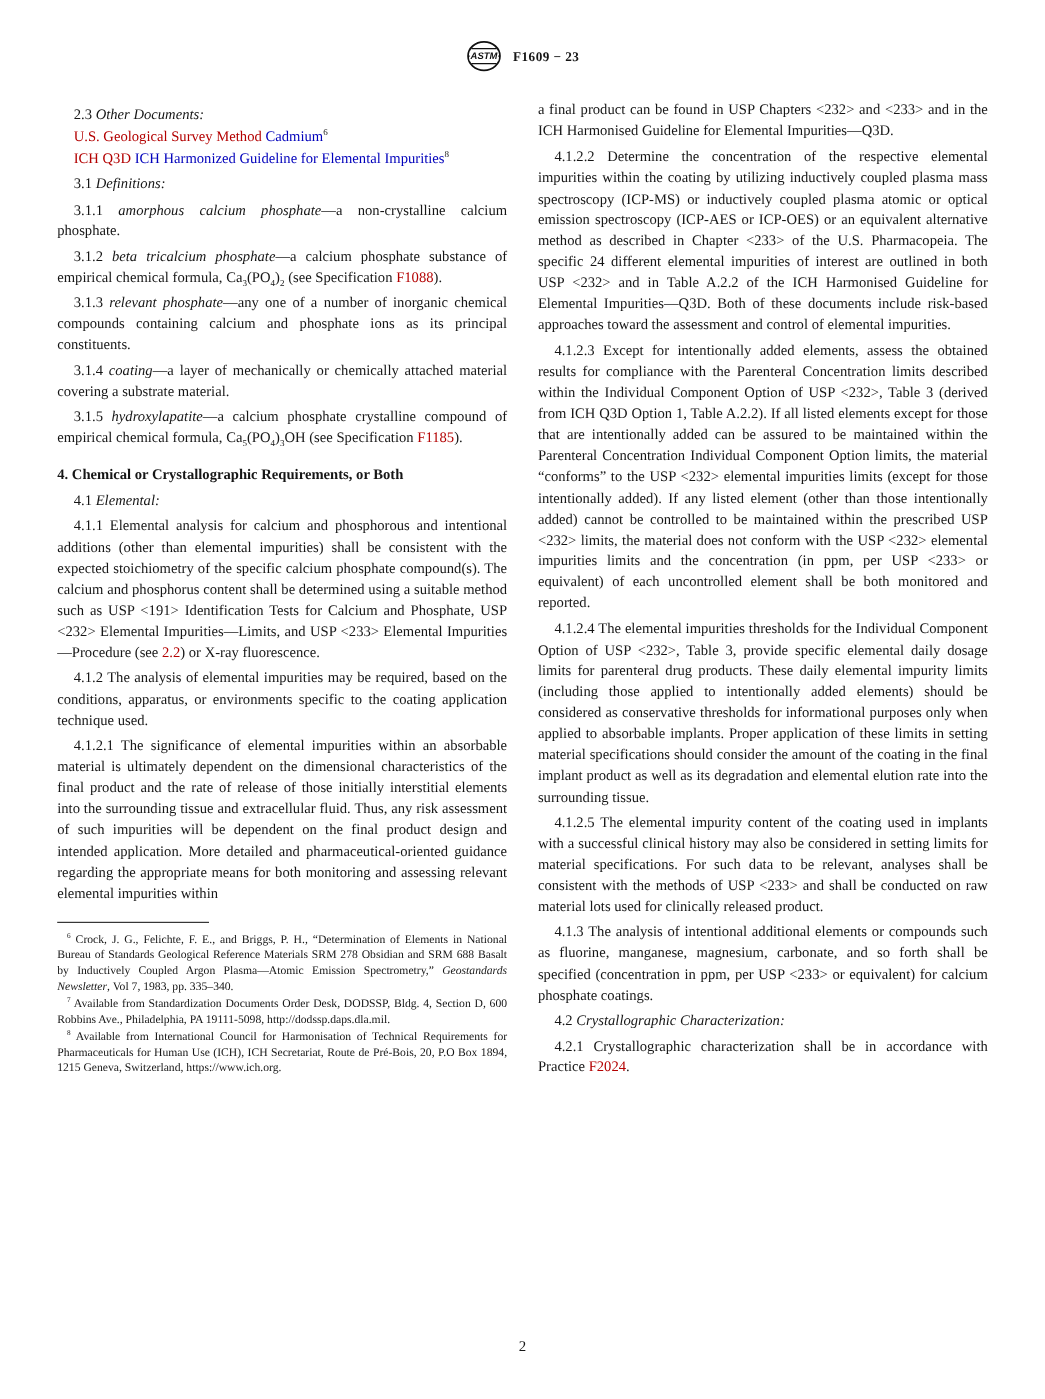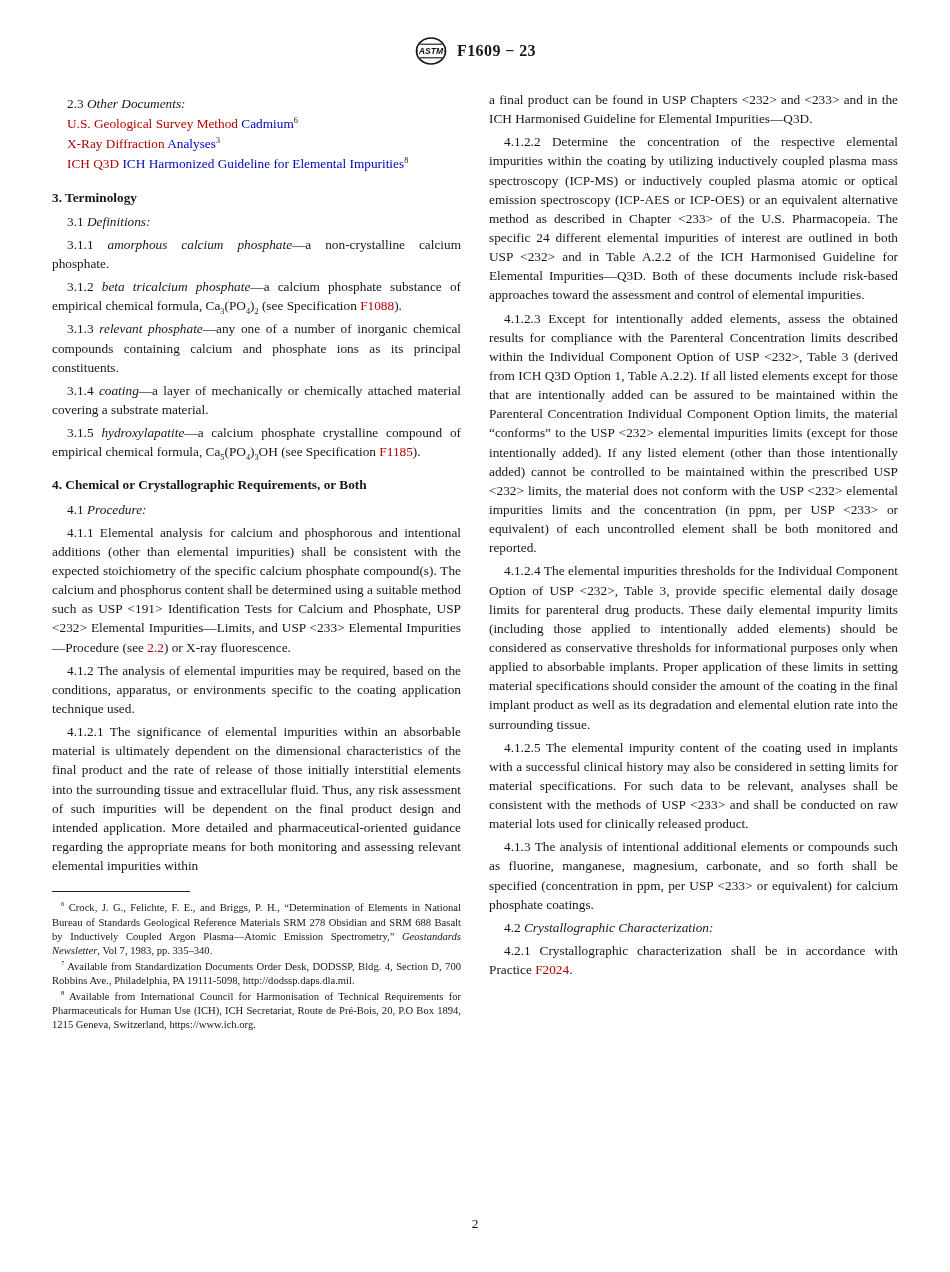--- a/index.html
+++ b/index.html
@@ -14,21 +14,21 @@
     padding:36px 52px 40px 52px;
     display:flex; flex-direction:column;
     overflow:hidden;
     background:#ffffff;
   }
   .doc-header {
     display:flex; justify-content:center; align-items:center;
     gap:9px; margin-bottom:24px; flex:0 0 auto;
   }
   .doc-number {
-    font-weight:bold; font-size:16px; letter-spacing:.4px;
+    font-weight:bold; font-size:12px; letter-spacing:.4px;
   }
   .columns {
     display:flex; gap:28px; align-items:stretch; flex:0 1 auto;
   }
   .col {
     flex:1 1 0; font-size:13.3px; line-height:1.44;justify-content:space-between;
   }
   .col.left { display:flex; flex-direction:column; }
   .blk { text-align:justify; }
   .para { text-indent:15px; margin-top:4px; }
@@ -63,40 +63,38 @@
       <text x="17" y="17.9" text-anchor="middle" font-family="Liberation Sans, sans-serif" font-size="8.6" font-weight="bold" font-style="italic" fill="#111">ASTM</text>
     </svg>
     <span class="doc-number">F1609 − 23</span>
   </header>
 
   <main class="columns">
     <section class="col left">
       <div class="left-body">
           <div class="blk para"><span>2.3 </span><span class="r-i">Other Documents:</span></div>
           <div class="blk ref"><span class="r-red">U.S. Geological Survey Method </span><span class="r-blue">Cadmium</span><sup class="r-sup">6</sup></div>
-          <div class="blk ref"><span class="r-red">X-Ray Diffraction </span><span class="r-blue">Analyses</span><sup class="r-sup">3</sup></div>
           <div class="blk ref"><span class="r-red">ICH Q3D </span><span class="r-blue">ICH Harmonized Guideline for Elemental Impurities</span><sup class="r-sup">8</sup></div>
-          <div class="blk heading"><span>3. Terminology</span></div>
           <div class="blk para"><span>3.1 </span><span class="r-i">Definitions:</span></div>
           <div class="blk para"><span>3.1.1 </span><span class="r-i">amorphous calcium phosphate</span><span>—a non-crystalline calcium phosphate.</span></div>
           <div class="blk para"><span>3.1.2 </span><span class="r-i">beta tricalcium phosphate</span><span>—a calcium phosphate substance of empirical chemical formula, Ca</span><sub class="r-sub">3</sub><span>(PO</span><sub class="r-sub">4</sub><span>)</span><sub class="r-sub">2</sub><span> (see Specification </span><span class="r-red">F1088</span><span>).</span></div>
           <div class="blk para"><span>3.1.3 </span><span class="r-i">relevant phosphate</span><span>—any one of a number of inorganic chemical compounds containing calcium and phosphate ions as its principal constituents.</span></div>
           <div class="blk para"><span>3.1.4 </span><span class="r-i">coating</span><span>—a layer of mechanically or chemically attached material covering a substrate material.</span></div>
           <div class="blk para"><span>3.1.5 </span><span class="r-i">hydroxylapatite</span><span>—a calcium phosphate crystalline compound of empirical chemical formula, Ca</span><sub class="r-sub">5</sub><span>(PO</span><sub class="r-sub">4</sub><span>)</span><sub class="r-sub">3</sub><span>OH (see Specification </span><span class="r-red">F1185</span><span>).</span></div>
           <div class="blk heading"><span>4. Chemical or Crystallographic Requirements, or Both</span></div>
-          <div class="blk para"><span>4.1 </span><span class="r-i">Procedure:</span></div>
+          <div class="blk para"><span>4.1 </span><span class="r-i">Elemental:</span></div>
           <div class="blk para"><span>4.1.1 Elemental analysis for calcium and phosphorous and intentional additions (other than elemental impurities) shall be consistent with the expected stoichiometry of the specific calcium phosphate compound(s). The calcium and phosphorus content shall be determined using a suitable method such as USP &lt;191&gt; Identification Tests for Calcium and Phosphate, USP &lt;232&gt; Elemental Impurities—Limits, and USP &lt;233&gt; Elemental Impurities—Procedure (see </span><span class="r-red">2.2</span><span>) or X-ray fluorescence.</span></div>
           <div class="blk para"><span>4.1.2 The analysis of elemental impurities may be required, based on the conditions, apparatus, or environments specific to the coating application technique used.</span></div>
           <div class="blk para"><span>4.1.2.1 The significance of elemental impurities within an absorbable material is ultimately dependent on the dimensional characteristics of the final product and the rate of release of those initially interstitial elements into the surrounding tissue and extracellular fluid. Thus, any risk assessment of such impurities will be dependent on the final product design and intended application. More detailed and pharmaceutical-oriented guidance regarding the appropriate means for both monitoring and assessing relevant elemental impurities within</span></div>
         </div>
       <div class="fnotes">
         <div class="fn-rule"></div>
         <div>
             <div class="blk fn"><sup class="r-sup">6</sup><span> Crock, J. G., Felichte, F. E., and Briggs, P. H., “Determination of Elements in National Bureau of Standards Geological Reference Materials SRM 278 Obsidian and SRM 688 Basalt by Inductively Coupled Argon Plasma—Atomic Emission Spectrometry,” </span><span class="r-i">Geostandards Newsletter</span><span>, Vol 7, 1983, pp. 335–340.</span></div>
-            <div class="blk fn"><sup class="r-sup">7</sup><span> Available from Standardization Documents Order Desk, DODSSP, Bldg. 4, Section D, 700 Robbins Ave., Philadelphia, PA 19111-5098, http://dodssp.daps.dla.mil.</span></div>
+            <div class="blk fn"><sup class="r-sup">7</sup><span> Available from Standardization Documents Order Desk, DODSSP, Bldg. 4, Section D, 600 Robbins Ave., Philadelphia, PA 19111-5098, http://dodssp.daps.dla.mil.</span></div>
             <div class="blk fn"><sup class="r-sup">8</sup><span> Available from International Council for Harmonisation of Technical Requirements for Pharmaceuticals for Human Use (ICH), ICH Secretariat, Route de Pré-Bois, 20, P.O Box 1894, 1215 Geneva, Switzerland, https://www.ich.org.</span></div>
           </div>
       </div>
     </section>
     <section class="col right">
         <div class="blk cont"><span>a final product can be found in USP Chapters &lt;232&gt; and &lt;233&gt; and in the ICH Harmonised Guideline for Elemental Impurities—Q3D.</span></div>
         <div class="blk para"><span>4.1.2.2 Determine the concentration of the respective elemental impurities within the coating by utilizing inductively coupled plasma mass spectroscopy (ICP-MS) or inductively coupled plasma atomic or optical emission spectroscopy (ICP-AES or ICP-OES) or an equivalent alternative method as described in Chapter &lt;233&gt; of the U.S. Pharmacopeia. The specific 24 different elemental impurities of interest are outlined in both USP &lt;232&gt; and in Table A.2.2 of the ICH Harmonised Guideline for Elemental Impurities—Q3D. Both of these documents include risk-based approaches toward the assessment and control of elemental impurities.</span></div>
         <div class="blk para"><span>4.1.2.3 Except for intentionally added elements, assess the obtained results for compliance with the Parenteral Concentration limits described within the Individual Component Option of USP &lt;232&gt;, Table 3 (derived from ICH Q3D Option 1, Table A.2.2). If all listed elements except for those that are intentionally added can be assured to be maintained within the Parenteral Concentration Individual Component Option limits, the material “conforms” to the USP &lt;232&gt; elemental impurities limits (except for those intentionally added). If any listed element (other than those intentionally added) cannot be controlled to be maintained within the prescribed USP &lt;232&gt; limits, the material does not conform with the USP &lt;232&gt; elemental impurities limits and the concentration (in ppm, per USP &lt;233&gt; or equivalent) of each uncontrolled element shall be both monitored and reported.</span></div>
         <div class="blk para"><span>4.1.2.4 The elemental impurities thresholds for the Individual Component Option of USP &lt;232&gt;, Table 3, provide specific elemental daily dosage limits for parenteral drug products. These daily elemental impurity limits (including those applied to intentionally added elements) should be considered as conservative thresholds for informational purposes only when applied to absorbable implants. Proper application of these limits in setting material specifications should consider the amount of the coating in the final implant product as well as its degradation and elemental elution rate into the surrounding tissue.</span></div>
         <div class="blk para"><span>4.1.2.5 The elemental impurity content of the coating used in implants with a successful clinical history may also be considered in setting limits for material specifications. For such data to be relevant, analyses shall be consistent with the methods of USP &lt;233&gt; and shall be conducted on raw material lots used for clinically released product.</span></div>

